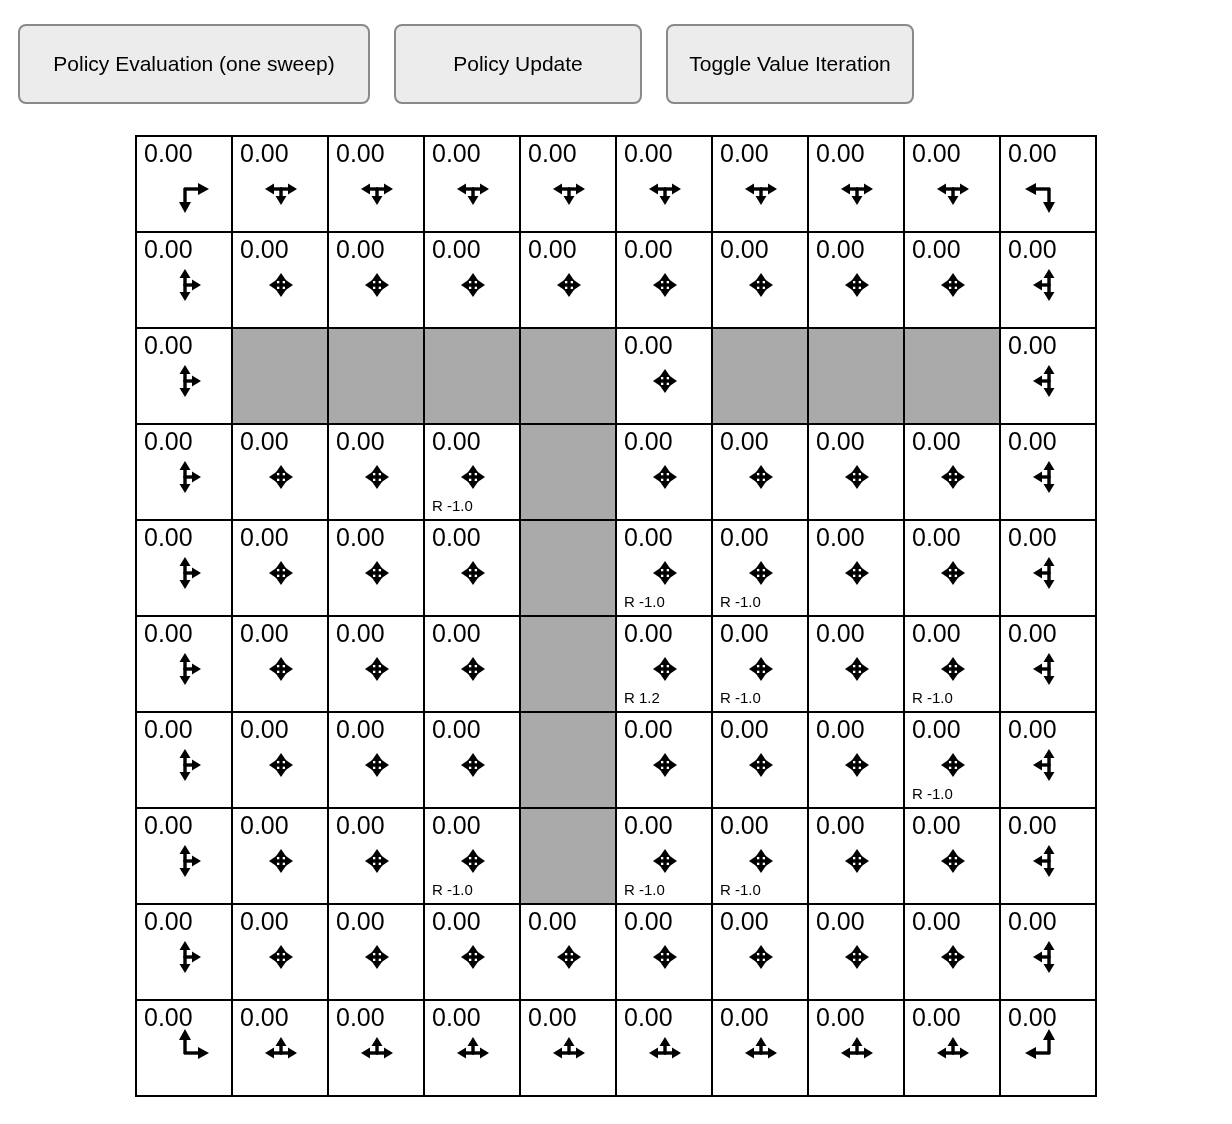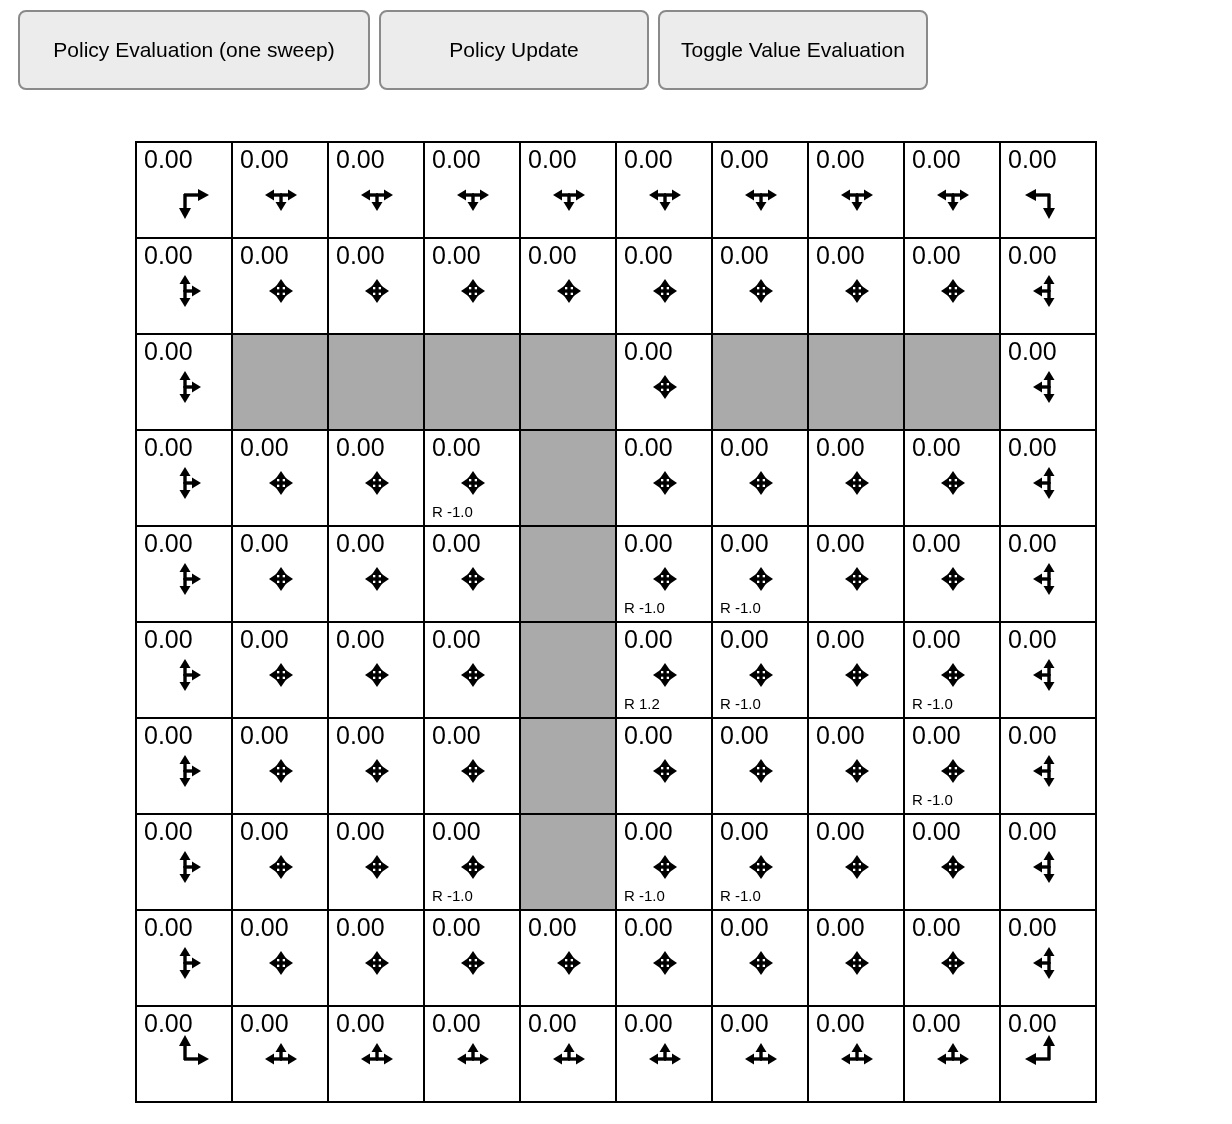--- a/index.html
+++ b/index.html
@@ -2,38 +2,38 @@
 <html><head>
 <meta charset="utf-8">
 <style>
   html,body { margin:0; padding:0; background:#ffffff; }
   body {
     width:1232px; height:1124px; position:relative;
     font-family:"Liberation Sans", sans-serif; color:#000;
     overflow:hidden;
   }
   .toolbar {
-    position:absolute; left:18px; top:10px;
-    display:flex; gap:9px;
+    position:absolute; left:18px; top:24px;
+    display:flex; gap:24px;
   }
   .btn {
     height:80px;
     background:#ececec;
     border:2px solid #8a8a8a;
     border-radius:8px;
     font-family:"Liberation Sans", sans-serif;
     font-size:21px;
     color:#000;
     cursor:pointer;
     padding:0;
   }
   .btn-wide { width:352px; }
-  .btn-std  { width:270px; }
+  .btn-std  { width:248px; }
   .gridworld {
-    position:absolute; left:135px; top:141px;
+    position:absolute; left:135px; top:135px;
     display:grid;
     grid-template-columns:repeat(10, 96px);
     grid-auto-rows:96px;
     border:1px solid #000;
     background:#fff;
   }
   .cell {
     box-sizing:border-box;
     border:1.5px solid #000;
     position:relative;
@@ -52,21 +52,21 @@
     position:absolute; left:22px; top:26px;
     width:52px; height:52px;
   }
 </style>
 </head>
 <body>
 
 <div class="toolbar">
   <button class="btn btn-wide">Policy Evaluation (one sweep)</button>
   <button class="btn btn-std">Policy Update</button>
-  <button class="btn btn-std">Toggle Value Evaluation</button>
+  <button class="btn btn-std">Toggle Value Iteration</button>
 </div>
 
 <div class="gridworld">
     <div class="cell">
       <div class="val">0.00</div>
       <svg class="arrows" viewBox="-26 -26 52 52">
         <g transform="rotate(0)">
           <line x1="-1" y1="0" x2="15" y2="0" stroke="#000000" stroke-width="3.4"></line>
           <polygon points="13,-6 13,6 24,0" fill="#000000"></polygon>
         </g>

